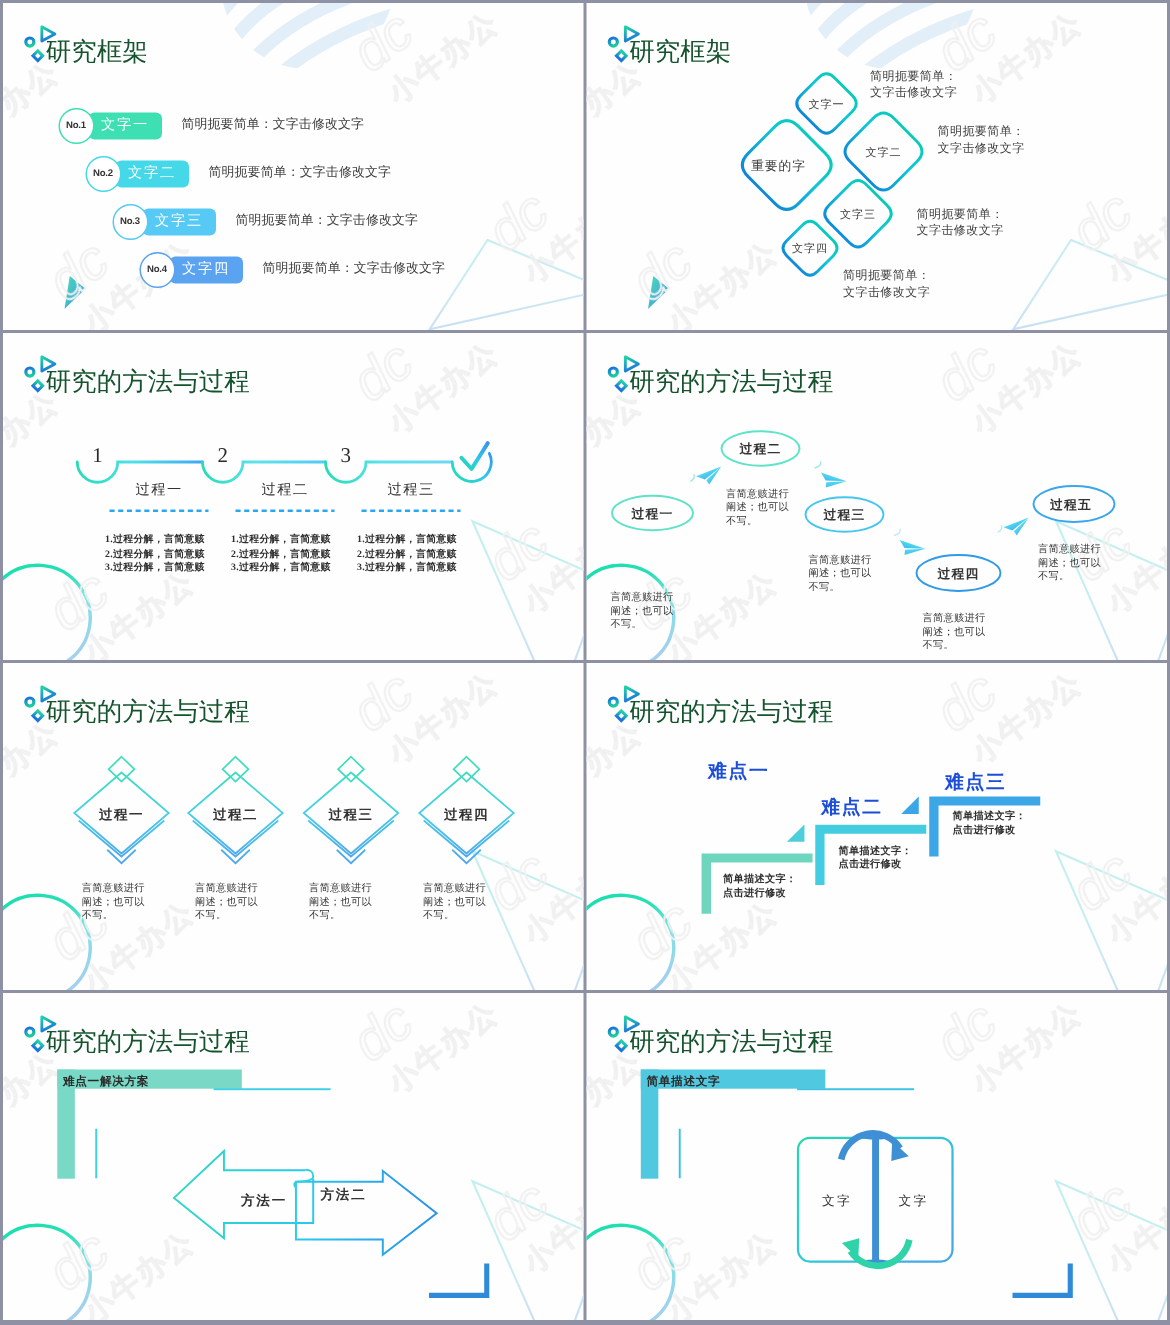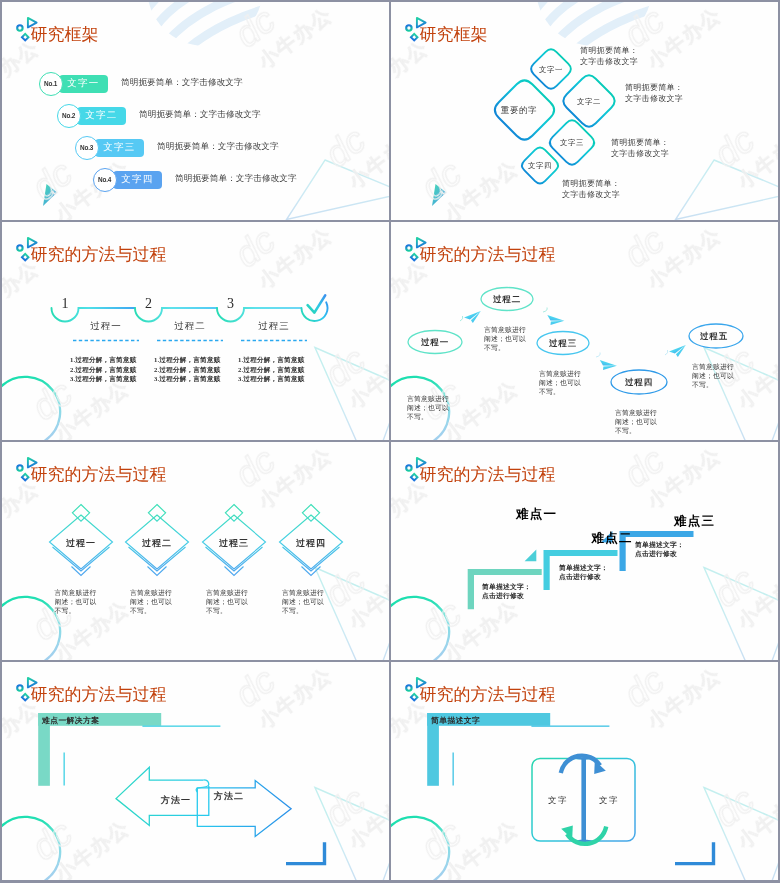--- a/index.html
+++ b/index.html
@@ -5,21 +5,21 @@
   html,body{margin:0;padding:0;}
   body{width:780px;height:883px;background:#8d91a3;font-family:"Liberation Sans",sans-serif;overflow:hidden;}
   #grid{position:absolute;left:2px;top:2px;width:776px;height:879px;display:grid;
         grid-template-columns:387px 387px;grid-template-rows:218px 218px 218px 218px;gap:2px;}
   .slide{position:relative;background:#fefefe;overflow:hidden;}
   svg{display:block;overflow:visible;}
   .bg{position:absolute;left:0;top:0;width:387px;height:218px;pointer-events:none;}
   .wm{position:absolute;left:0;top:0;width:387px;height:218px;pointer-events:none;}
   
   .title{position:absolute;left:28.5px;top:24px;font-family:"Liberation Serif",serif;font-size:17px;
-         line-height:18px;color:#c2410c;white-space:nowrap;letter-spacing:0px;text-align:right;}
+         line-height:18px;color:#14532d;white-space:nowrap;letter-spacing:0px;text-align:right;}
   .deco{position:absolute;left:12px;top:16px;width:28px;height:28px;}
   
   .s1row{position:absolute;width:69px;height:24px;}
   .s1pill{position:absolute;left:20.5px;top:2.8px;width:48.5px;height:18.4px;border-radius:4px;
           display:flex;align-items:center;justify-content:center;}
   .s1pill span{font-family:"Liberation Serif",serif;font-size:9.5px;color:#fff;letter-spacing:1.2px;}
   .s1circ{position:absolute;left:0;top:0;width:24px;height:24px;border-radius:50%;
           background:#fff;border:1.4px solid #3fdfb4;box-sizing:border-box;
           display:flex;align-items:center;justify-content:center;}
   .s1circ span{font-family:"Liberation Sans",sans-serif;font-size:6.4px;font-weight:bold;color:#333;letter-spacing:-0.2px;}
@@ -36,22 +36,22 @@
   .s3list{position:absolute;top:133px;font-family:"Liberation Serif",serif;font-size:6.6px;
           line-height:9.6px;color:#2f2f2f;white-space:nowrap;font-weight:bold;letter-spacing:.2px;}
   
   .elab{position:absolute;text-align:center;font-family:"Liberation Serif",serif;font-size:8.5px;
         color:#333;letter-spacing:.8px;font-weight:bold;}
   .edesc{position:absolute;font-family:"Liberation Serif",serif;font-size:6.8px;line-height:9px;
          color:#333;white-space:nowrap;letter-spacing:.2px;}
   .d5lab{position:absolute;top:95px;width:52px;text-align:center;font-family:"Liberation Serif",serif;
          font-size:9px;color:#333;letter-spacing:1px;font-weight:bold;}
   
-  .s6lab{position:absolute;font-family:"Liberation Serif",serif;font-size:12.5px;color:#000000;
-         letter-spacing:1.2px;font-weight:bold;white-space:nowrap;margin-left:44px;}
+  .s6lab{position:absolute;font-family:"Liberation Serif",serif;font-size:12.5px;color:#1d4ed8;
+         letter-spacing:1.2px;font-weight:bold;white-space:nowrap;}
   .s6desc{position:absolute;font-family:"Liberation Serif",serif;font-size:6.8px;line-height:9.4px;
           color:#2f2f2f;white-space:nowrap;letter-spacing:.2px;font-weight:bold;}
   
   .s7banner{position:absolute;left:40px;top:52.5px;font-family:Liberation Sans, sans-serif;font-size:7.8px;
             color:#2b2b2b;font-weight:bold;letter-spacing:.4px;white-space:nowrap;text-align:center;}
   .arlab{position:absolute;text-align:center;font-family:"Liberation Serif",serif;font-size:9px;
          color:#333;letter-spacing:1.2px;font-weight:bold;}
   .cyclab{position:absolute;text-align:center;font-family:"Liberation Serif",serif;font-size:8.5px;
           color:#333;letter-spacing:1.5px;}
 </style>

